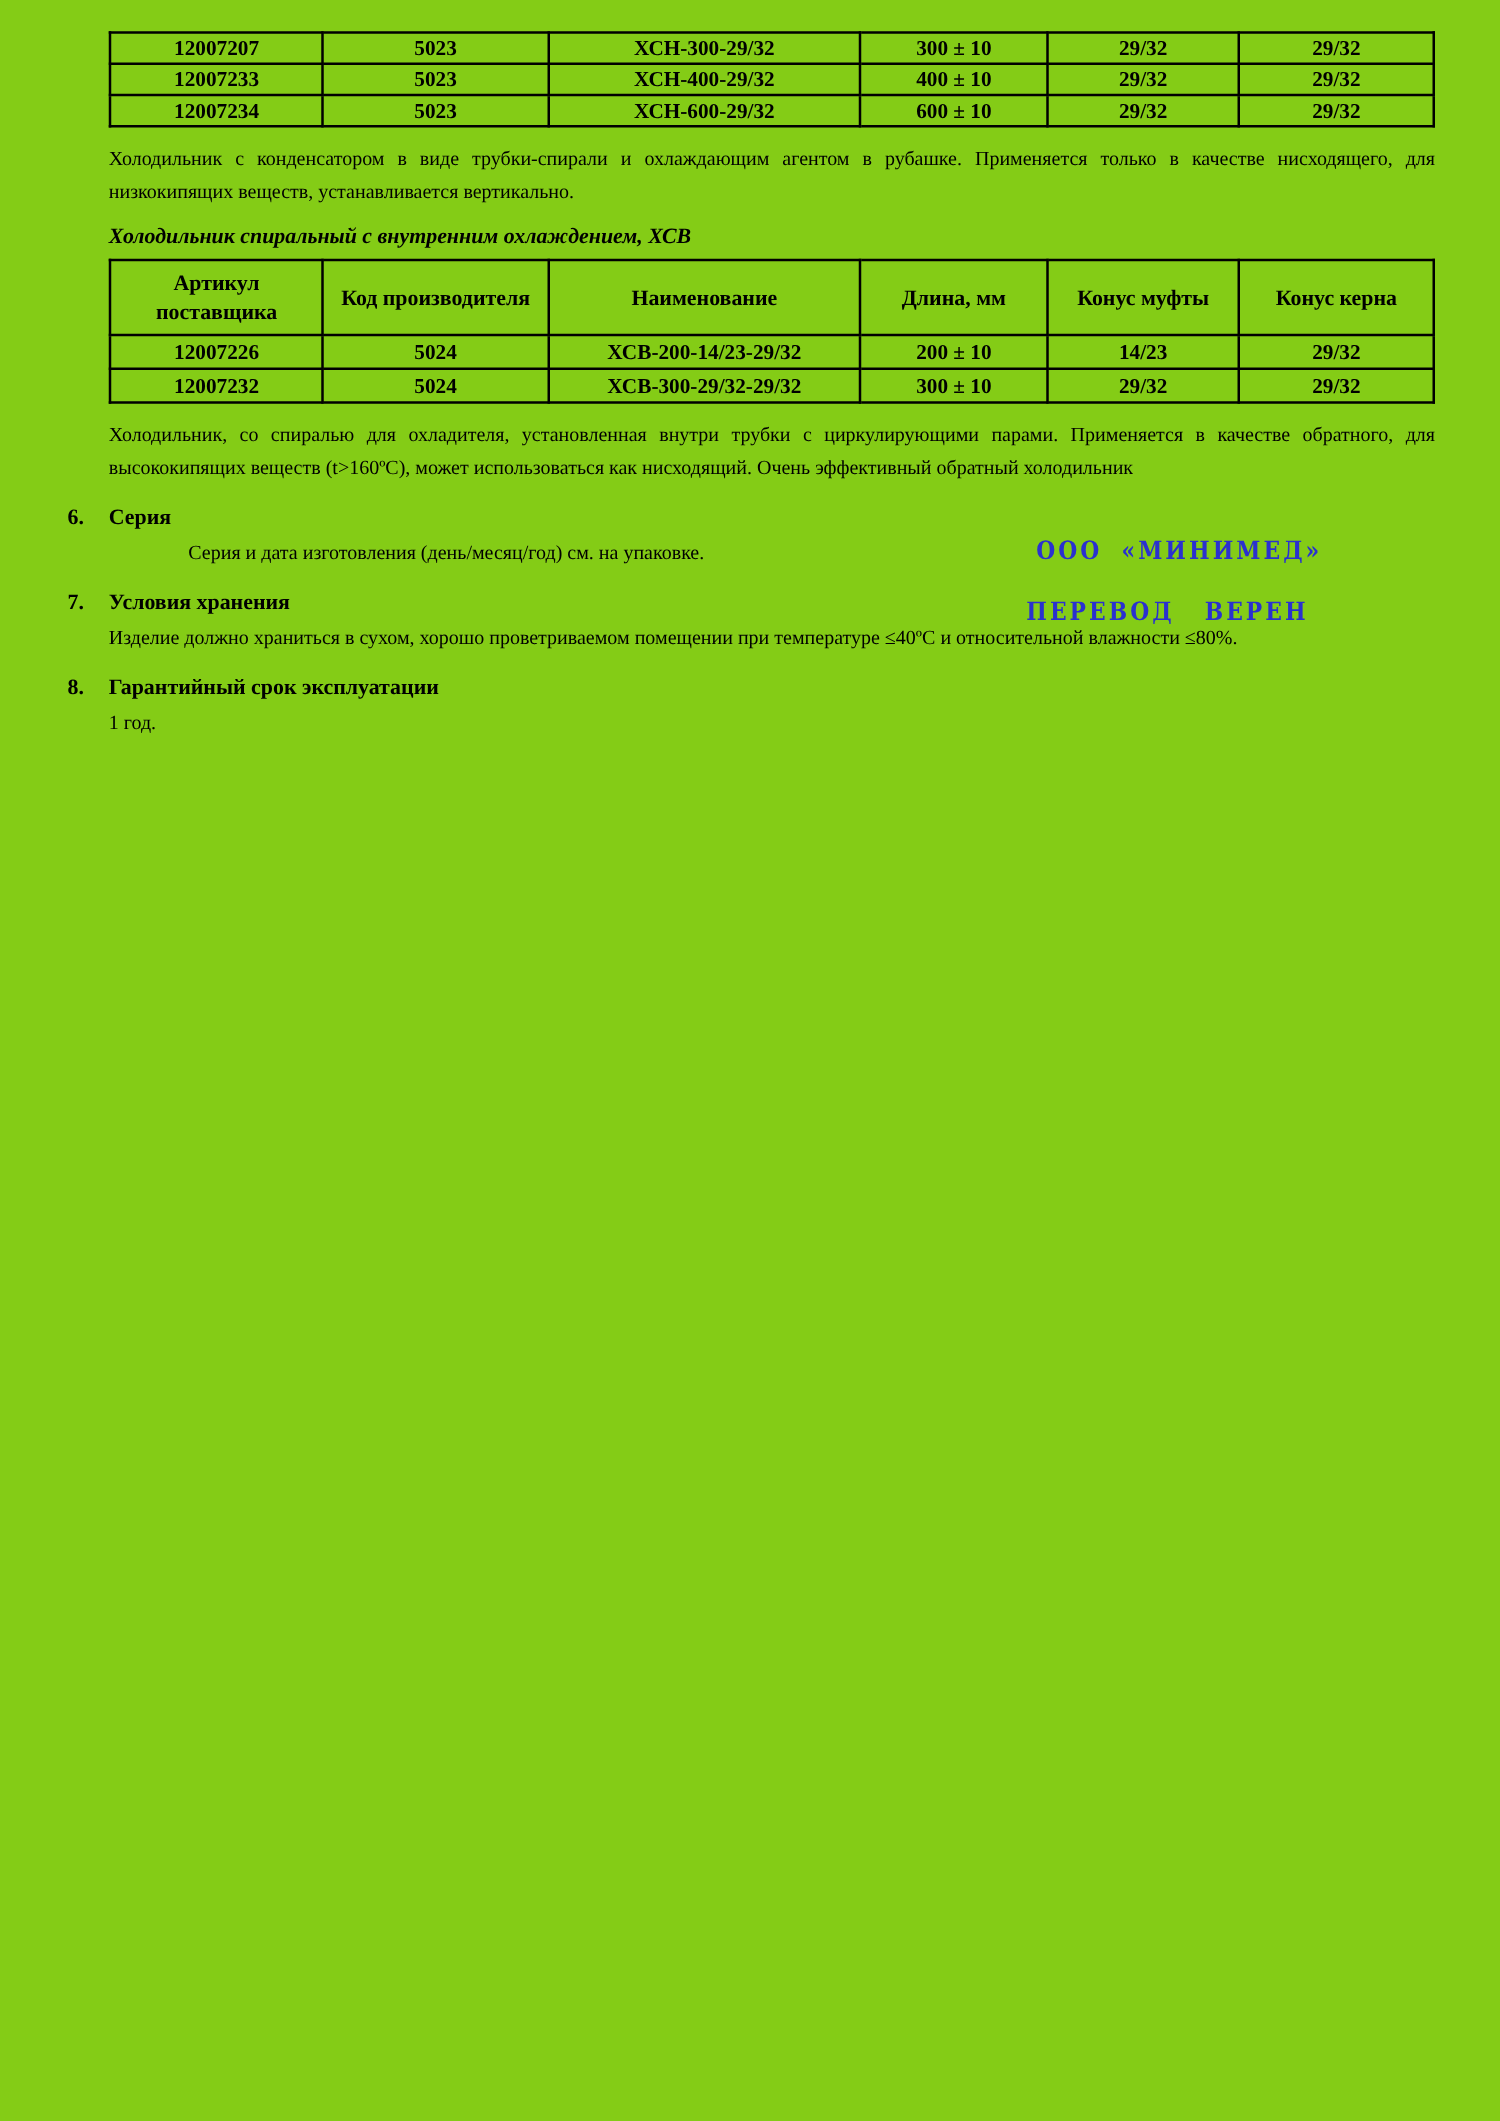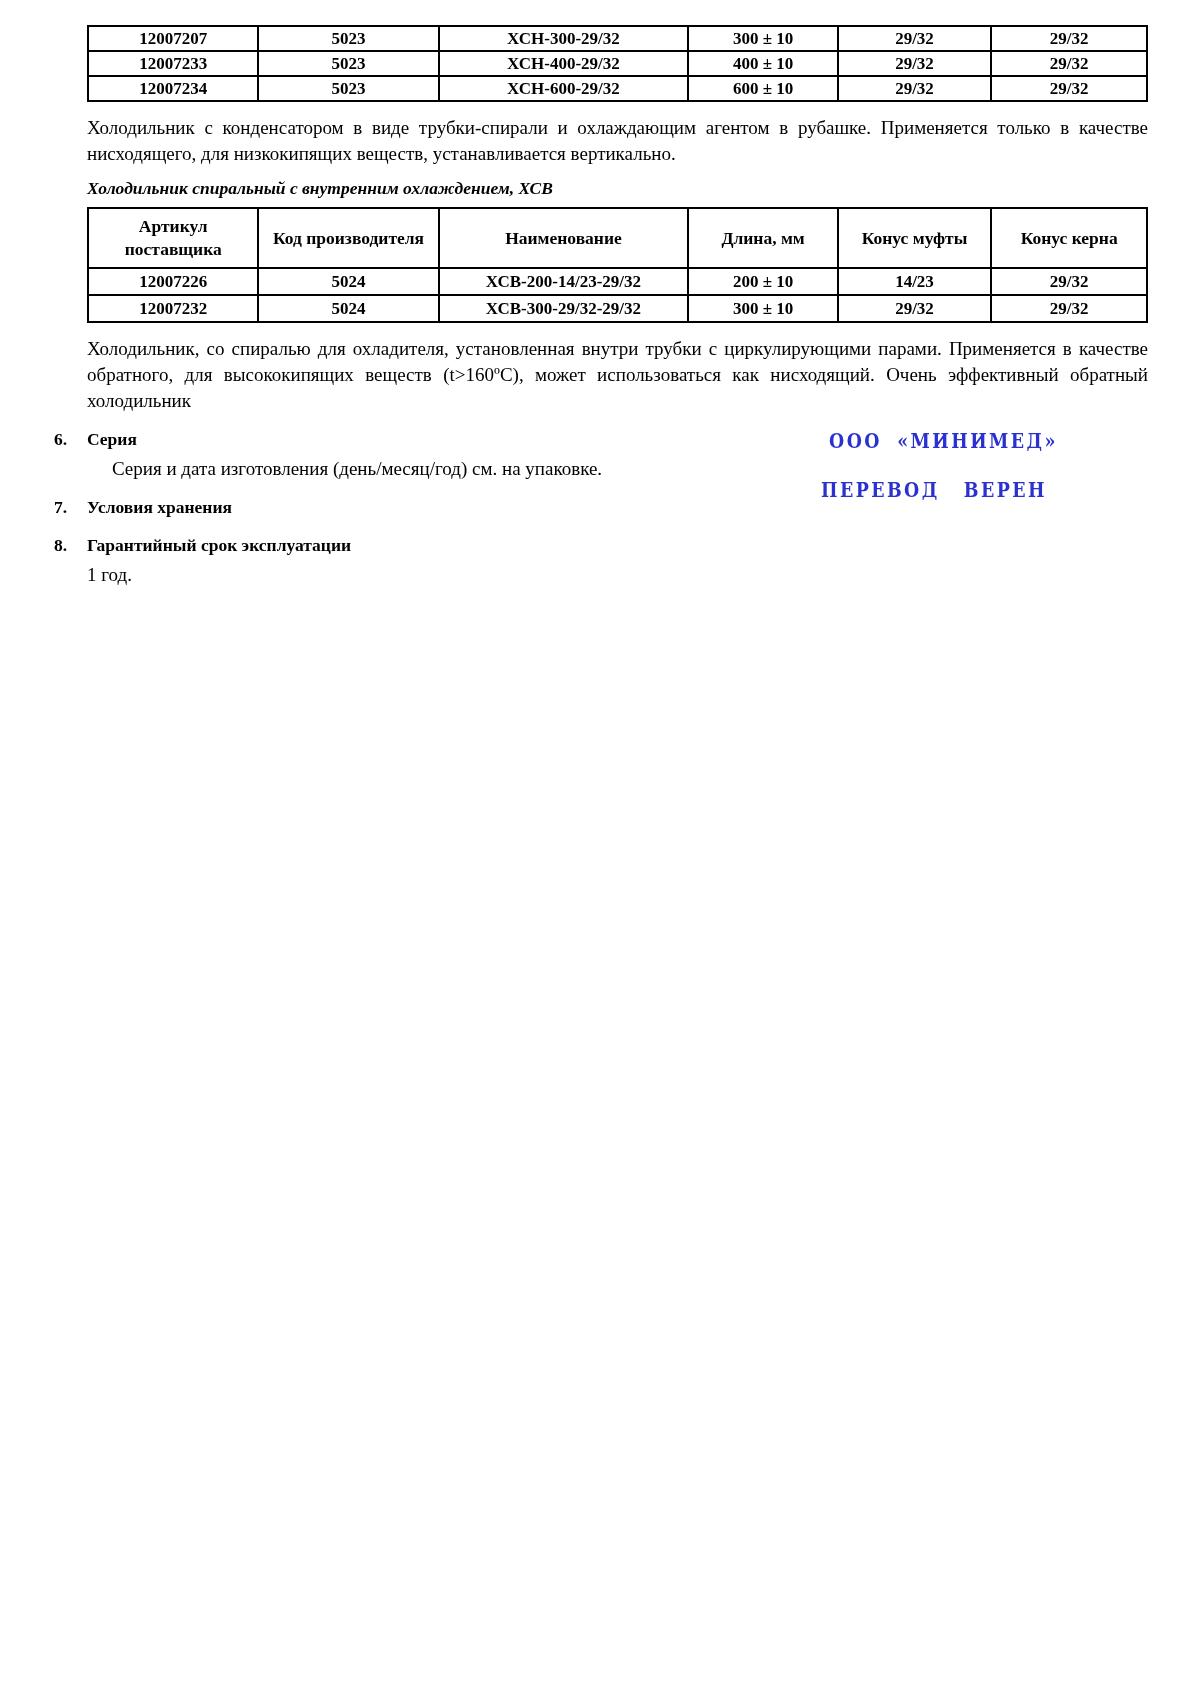--- a/index.html
+++ b/index.html
@@ -2,21 +2,21 @@
 <html><head>
 <meta charset="utf-8">
 <style>
   * { margin: 0; padding: 0; box-sizing: border-box; }
   html, body { background: #888; }
   .page {
     position: relative;
     width: 1200px;
     height: 1697px;
     margin: 0 auto;
-    background: #ffffff;
+    background: #84cc16;
     font-family: "Liberation Serif", "DejaVu Serif", serif;
     color: #000000;
     padding: 25px 52px 0 87px;
     overflow: hidden;
   }
   table.tbl {
     width: 100%;
     border-collapse: collapse;
     table-layout: fixed;
     font-size: 17px;
@@ -33,21 +33,21 @@
   table.tbl th {
     height: 60px;
     font-weight: bold;
     line-height: 1.3;
     font-size: 17.5px;
   }
   table.tbl tr td:first-child { font-weight: bold; }
   .c1 { width: 16.1%; } .c2 { width: 17.0%; } .c3 { width: 23.6%; }
   .c4 { width: 14.1%; } .c5 { width: 14.5%; } .c6 { width: 14.7%; }
   p.body {
-    font-size: 19px;
+    font-size: 16px;
     line-height: 26px;
     text-align: justify;
   }
   .mt-para { margin-top: 13px; }
   h3.subhead {
     margin-top: 9px;
     font-size: 17.5px;
     font-weight: bold;
     font-style: italic;
     line-height: 24px;
@@ -171,20 +171,21 @@
       <span class="section-title">Серия</span>
     </div>
     <p class="body section-body narrow">Серия и дата изготовления (день/месяц/год) см. на упаковке.</p>
   </div>
 
   <div class="section">
     <div class="section-head">
       <span class="section-num">7.</span>
       <span class="section-title">Условия хранения</span>
     </div>
+    <p class="body section-body">Изделие должно храниться в сухом, хорошо проветриваемом помещении при температуре ≤40ºС и относительной влажности ≤80%.</p>
   </div>
 
   <div class="section">
     <div class="section-head">
       <span class="section-num">8.</span>
       <span class="section-title">Гарантийный срок эксплуатации</span>
     </div>
     <p class="body section-body">1 год.</p>
   </div>
 

